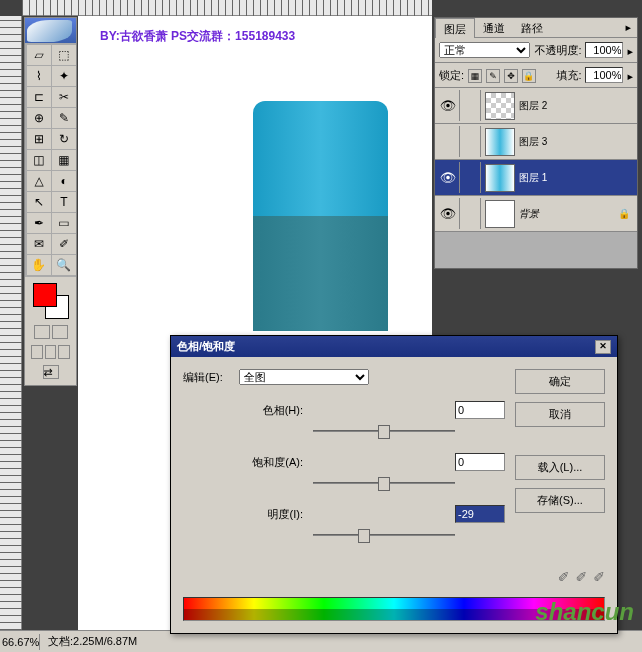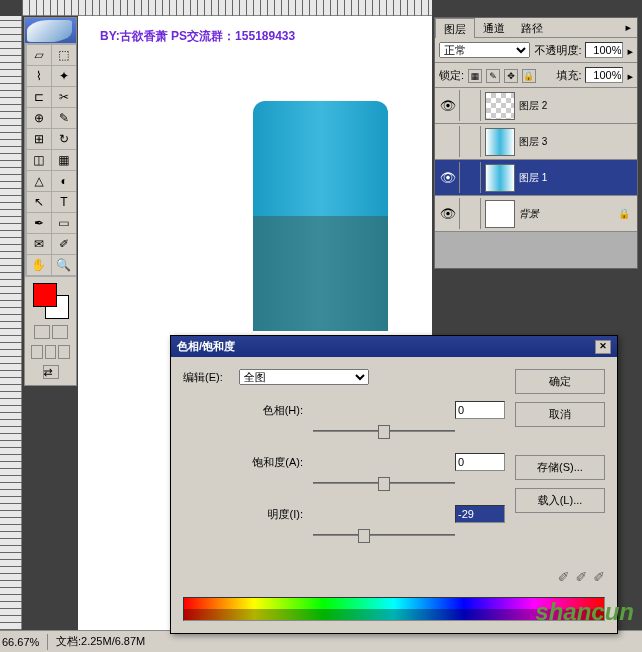--- a/index.html
+++ b/index.html
@@ -59,21 +59,21 @@
 .slider-thumb{position:absolute;top:2px;width:12px;height:14px;background:#d4d0c8;border:1px solid #666;transform:translateX(-50%)}
 .dlg-right{width:90px;display:flex;flex-direction:column;gap:8px}
 .dlg-btn{padding:4px;border:1px solid #888;background:#d4d0c8;font-size:11px;cursor:pointer}
 .dlg-bottom{padding:0 12px 12px;display:flex;align-items:center;gap:10px}
 .droppers{display:flex;gap:6px;margin-left:auto}
 .dropper{font-size:14px;color:#666}
 .check-col{display:flex;flex-direction:column;gap:4px;font-size:11px}
 .spectrum{margin:0 12px 12px;height:24px;border:1px inset #888;background:linear-gradient(90deg,red,yellow,lime,cyan,blue,magenta,red);position:relative}
 .spectrum::after{content:"";position:absolute;top:50%;left:0;right:0;height:50%;background:linear-gradient(90deg,red,yellow,lime,cyan,blue,magenta,red);filter:brightness(0.7)}
 .status-bar{position:absolute;bottom:0;left:0;right:0;height:22px;background:#d4d0c8;border-top:1px solid #888;display:flex;align-items:center;font-size:11px}
-.zoom-field{width:48px;padding:2px;border-right:1px solid #888}
+.zoom-field{width:40px;padding:2px;border-right:1px solid #888}
 .doc-info{padding:2px 8px}
 .shancun{position:absolute;bottom:26px;right:8px;color:#5a9e3e;font-size:24px;font-weight:bold;font-style:italic;z-index:20}
 </style>
 </head>
 <body>
 
 <div class="ruler-h"></div>
 <div class="ruler-v"></div>
 
 <div class="toolbox">
@@ -217,22 +217,22 @@
           <input class="slider-val" style="background: rgb(42, 63, 143); color: rgb(255, 255, 255);" value="-29">
         </div>
       <div class="slider-track">
           <div class="slider-thumb" style="left:36%"></div>
         </div>
     </div>
     <div class="dlg-right">
       <button class="dlg-btn">确定</button>
       <button class="dlg-btn">取消</button>
       <div style="height:12px"></div>
+      <button class="dlg-btn">载入(L)...</button>
       <button class="dlg-btn">存储(S)...</button>
-      <button class="dlg-btn">载入(L)...</button>
     </div>
   </div>
   <div class="dlg-bottom">
     <div class="droppers">
       <span class="dropper">✐</span>
       <span class="dropper">✐</span>
       <span class="dropper">✐</span>
     </div>
   </div>
   <div class="spectrum"></div>

